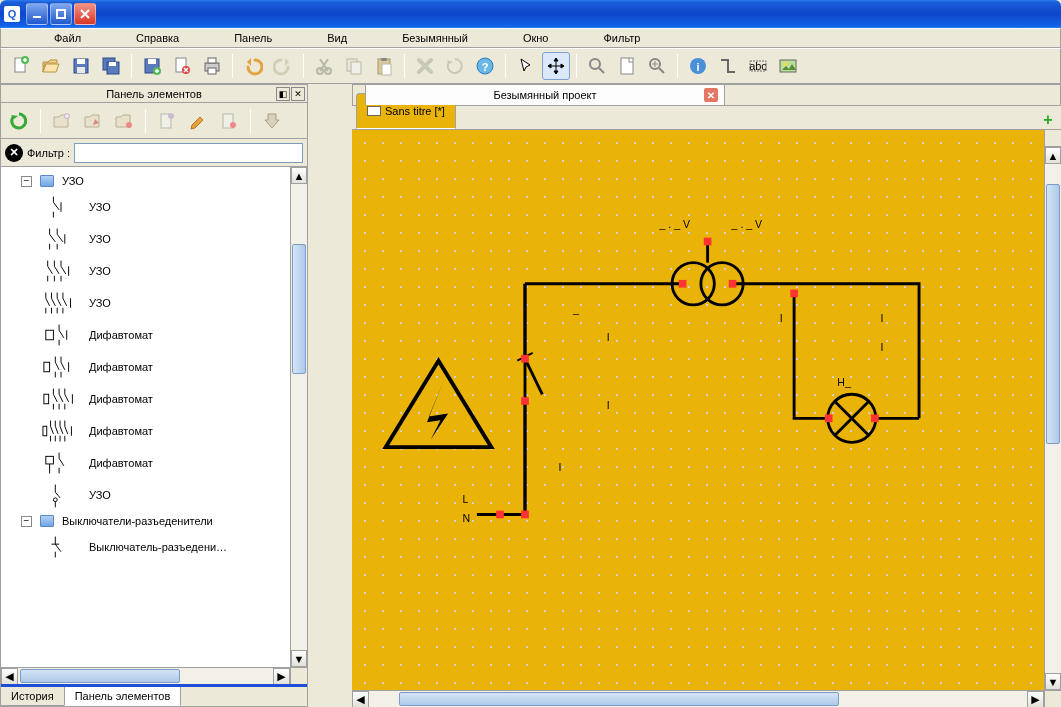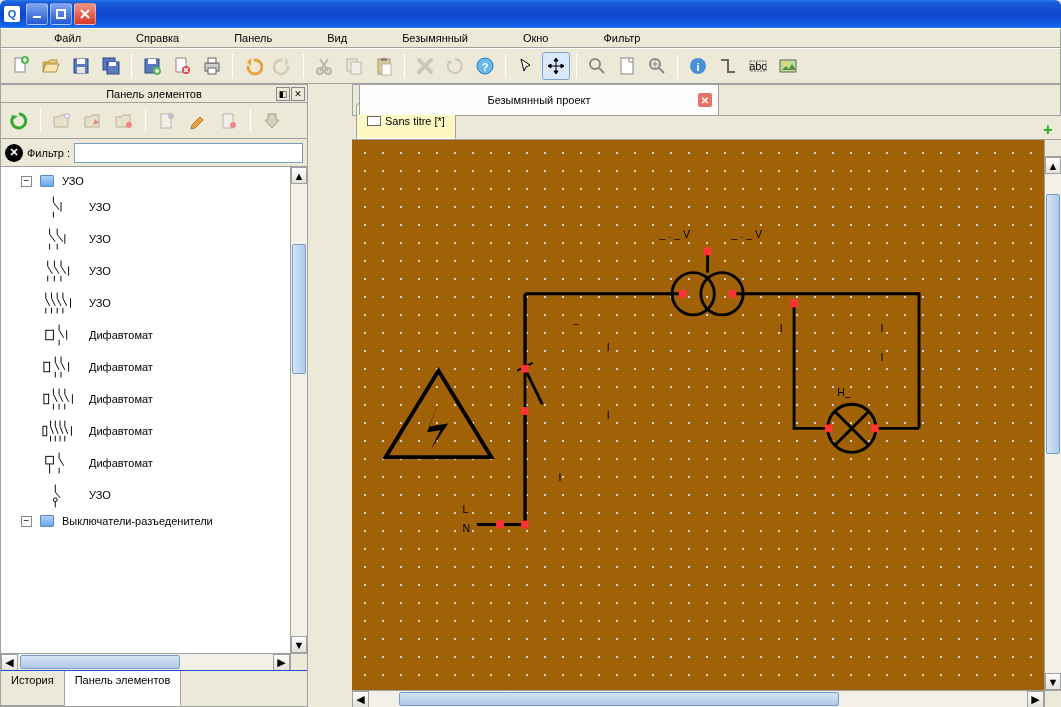--- a/index.html
+++ b/index.html
@@ -46,38 +46,38 @@
   .elem-thumb { width: 40px; height: 28px; display:flex; align-items:center; justify-content:center; }
   .elem-thumb svg { width: 38px; height: 26px; }
   .tree-scrollbar-v { position:absolute; right:0; top:0; bottom:0; width:17px; background:#ece9d8; border-left:1px solid #a0a0a0; display:flex; flex-direction:column; }
   .sb-btn { height:17px; background:linear-gradient(#fefefe,#e2e2da); border:1px solid #a0a0a0; display:flex; align-items:center; justify-content:center; }
   .sb-track { flex:1; background:#f3f1e7; position:relative; }
   .sb-thumb { position:absolute; left:1px; right:1px; top:60px; height:130px; background:linear-gradient(to right,#d5e4f5,#aec9e8); border:1px solid #7a9cc5; border-radius:2px; }
   .tree-scrollbar-h { height:17px; background:#ece9d8; border-top:1px solid #a0a0a0; display:flex; }
   .sb-track-h { flex:1; background:#f3f1e7; position:relative; }
   .sb-thumb-h { position:absolute; top:1px; bottom:1px; left:2px; width:160px; background:linear-gradient(#d5e4f5,#aec9e8); border:1px solid #7a9cc5; border-radius:2px; }
 
-  .bottom-tabs { height: 36px; display: flex; background: #ece9d8; border-top:1px solid #1d4ed8; }
+  .bottom-tabs { height: 22px; display: flex; background: #ece9d8; border-top:3px solid #1d4ed8; }
   .btab { padding: 3px 10px; border: 1px solid #a0a0a0; border-top: none; background: #ece9d8; margin-left:-1px; }
   .btab.active { background: #fff; border-bottom-color:#fff; }
 
   
   .right-pane { flex: 1; display: flex; flex-direction: column; background: #a9a9a9; }
-  .doc-tab-strip { height: 32px; background: #ece9d8; border: 1px solid #a0a0a0; display: flex; align-items: stretch; }
+  .doc-tab-strip { height: 22px; background: #ece9d8; border: 1px solid #a0a0a0; display: flex; align-items: stretch; padding-left: 6px; }
   .doc-spacer { width: 6px; }
   .doc-tab { flex: 0 0 auto; width: 360px; background: #fdfdfd; border-left:1px solid #a0a0a0; border-right:1px solid #a0a0a0; display: flex; align-items: center; justify-content: center; position: relative; }
   .doc-tab-close { position:absolute; right:6px; width:14px; height:14px; background:#e57565; border-radius:2px; color:#fff; display:flex; align-items:center; justify-content:center; font-size:10px; font-weight:bold; }
 
   .inner-tabs { height: 24px; background: #ece9d8; border-bottom: 1px solid #a0a0a0; display: flex; align-items: flex-end; padding: 0 4px; }
-  .inner-tab { background: #fef9c3; border: 1px solid #a0a0a0; border-bottom: 1px solid #fff; border-top-left-radius: 4px; border-top-right-radius: 4px; padding: 11px 10px; display:flex; align-items:center; gap:4px; }
+  .inner-tab { background: #eab308; border: 1px solid #a0a0a0; border-bottom: 1px solid #fff; border-top-left-radius: 4px; border-top-right-radius: 4px; padding: 11px 10px; display:flex; align-items:center; gap:4px; }
   .inner-tab .sheet-ico { width:14px; height:10px; border:1px solid #666; background:#fff; }
   .add-btn { margin-left:auto; width:18px; height:18px; display:flex; align-items:center; justify-content:center; color:#2a2; font-size:16px; font-weight:bold; }
 
   .canvas-wrap { flex:1; display:flex; }
-  .canvas { flex:1; background:#a16207; position:relative; overflow:hidden;padding-left:28px; }
+  .canvas { flex:1; background:#eab308; position:relative; overflow:hidden;padding-left:28px; }
   .dot-grid { position:absolute; inset:0;
     background-image: radial-gradient(circle, #cfcfcf 1px, transparent 1px);
     background-size: 18px 18px; background-position: 4px 4px;
   }
   .schematic { position:absolute; inset:0; }
   .canvas-scroll-v { width:17px; background:#ece9d8; border-left:1px solid #a0a0a0; display:flex; flex-direction:column; }
   .canvas-scroll-h { height:17px; display:flex; border-top:1px solid #a0a0a0; background:#ece9d8; }
   .corner { width:17px; height:17px; background:#ece9d8; border-left:1px solid #a0a0a0; }
   .ruler-stub-v { height:17px; border-bottom:1px solid #a0a0a0; }
 
@@ -440,20 +440,28 @@
               </svg>
             </span>
           <span>УЗО</span>
         </div>
 
         <div class="tree-row group">
           <span class="tree-exp">−</span>
           <span class="folder-ico"></span>
           <span>Выключатели-разъеденители</span>
         </div>
+        <div class="tree-row">
+          <span class="elem-thumb">
+              <svg viewBox="0 0 40 26">
+                <path d="M14 2v8m0 0l6 8m-6 0v6M10 10h8" stroke="#000" fill="none"></path>
+              </svg>
+            </span>
+          <span>Выключатель-разъедени…</span>
+        </div>
       </div>
 
       <div class="tree-scrollbar-v">
         <div class="sb-btn">▲</div>
         <div class="sb-track">
             <div class="sb-thumb"></div>
           </div>
         <div class="sb-btn">▼</div>
       </div>
     </div>

